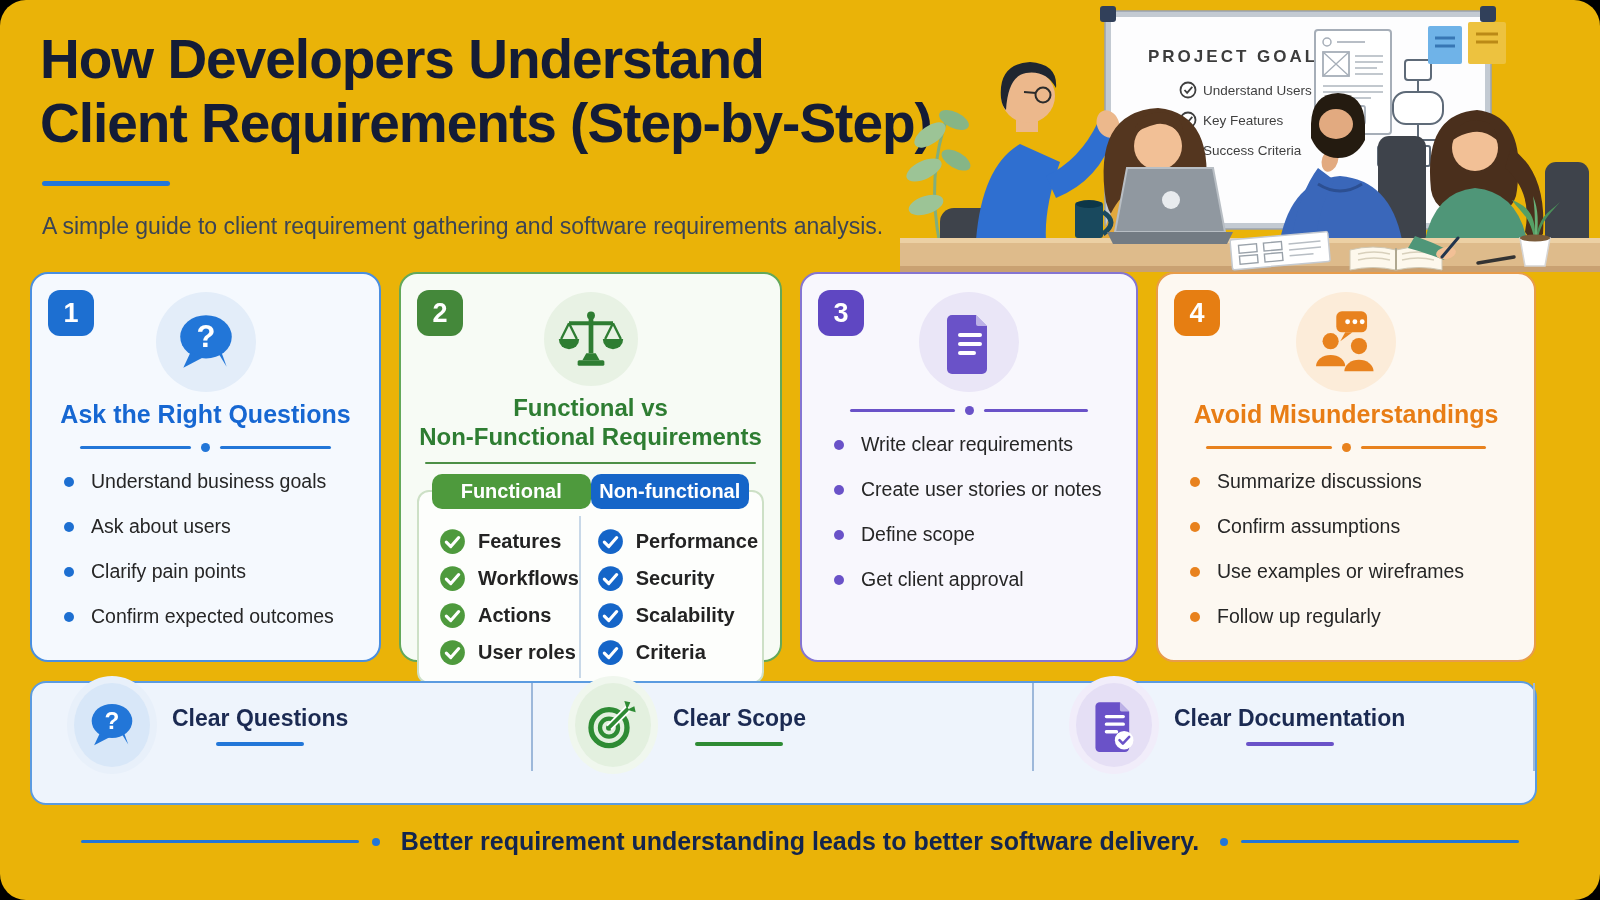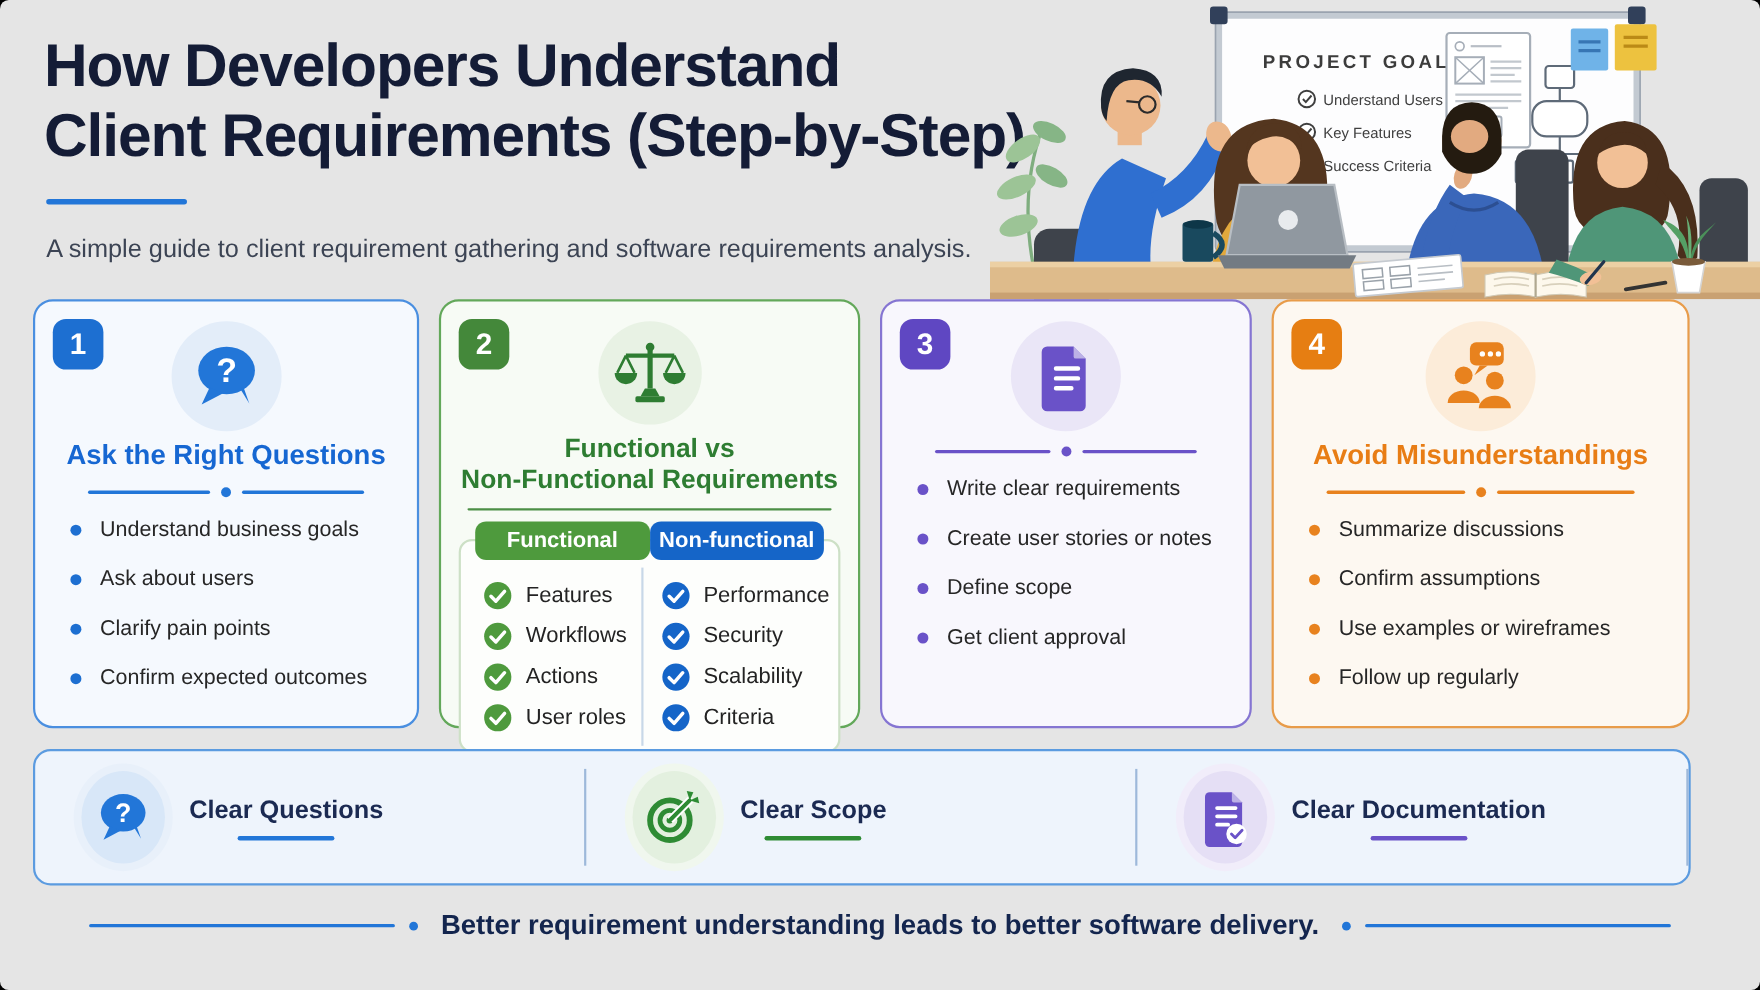--- a/index.html
+++ b/index.html
@@ -1,17 +1,17 @@
 <!DOCTYPE html>
 <html><head>
 <meta charset="utf-8">
 <style>
   html,body{margin:0;padding:0;}
   body{width:1600px;height:900px;background:#000;position:relative;font-family:"Liberation Sans",sans-serif;}
-  .canvas{position:absolute;inset:0;background:#e5e5e5;border-radius:8px;overflow:hidden;padding-left:17px;}
+  .canvas{position:absolute;inset:0;background:#eab308;border-radius:26px;overflow:hidden;padding-left:17px;}
 
   
   .title{position:absolute;left:40px;top:28px;font-size:55px;font-weight:bold;color:#141c36;line-height:1.16;letter-spacing:-1px;}
   .title-underline{position:absolute;left:42px;top:181px;width:128px;height:5px;background:#2276d8;border-radius:3px;}
   .subtitle{position:absolute;left:42px;top:213px;font-size:23px;color:#3c4454;}
 
   
   .hero{position:absolute;top:0;right:0;width:700px;height:272px;}
 
   
@@ -43,26 +43,26 @@
   .c1 .bdot{background:#1d6fd1}.c3 .bdot{background:#6a52c8}.c4 .bdot{background:#e8821e}
 
   
   .vs-box{margin:26px 16px 0;background:#fdfefc;border:2px solid #cde0c6;border-radius:12px;position:relative;padding:24px 8px 4px;}
   .pills{position:absolute;top:-18px;left:0;right:0;display:flex;justify-content:space-between;padding:0 13px;}
   .pill{width:159px;height:35px;border-radius:10px;color:#fff;font-weight:bold;font-size:20px;display:flex;align-items:center;justify-content:center;}
   .pill.func{background:#4e9a3d}.pill.nonfunc{background:#1565c8}
   .vs-cols{display:grid;grid-template-columns:1fr 1fr;}
   .vs-col{padding:2px 0 2px 12px;}
   .vs-col.right{border-left:2px solid #c8d8e8;padding-left:16px;}
-  .vs-item{display:flex;align-items:center;gap:12px;margin:10px 0;font-size:20px;color:#232323;font-weight:400;}
+  .vs-item{display:flex;align-items:center;gap:12px;margin:10px 0;font-size:20px;color:#232323;font-weight:700;}
   .chk{width:27px;height:27px;flex:none;}
   .chk.g{color:#4e9a3d}.chk.b{color:#1565c8}
 
   
-  .summary{position:absolute;top:681px;left:30px;width:1507px;height:124px;background:#eef4fc;border:2px solid #5b9be0;border-radius:16px;box-sizing:border-box;display:flex;align-items:center;}
+  .summary{position:absolute;top:681px;left:30px;width:1507px;height:124px;background:#eef4fc;border:2px solid #5b9be0;border-radius:16px;box-sizing:border-box;display:flex;align-items:flex-start;}
   .sum-item{flex:1;display:flex;align-items:center;gap:22px;padding-left:42px;}
   .sum-sep{width:2px;height:88px;background:#9db8da;flex:none;}
   .sum-icon-wrap{width:76px;height:84px;border-radius:50%;display:flex;align-items:center;justify-content:center;flex:none;}
   .sum-item.s1 .sum-icon-wrap{background:#d8e7f8;box-shadow:0 0 0 7px #e8f0fa;}
   .sum-item.s2 .sum-icon-wrap{background:#e3f0df;box-shadow:0 0 0 7px #f0f7ee;}
   .sum-item.s3 .sum-icon-wrap{background:#e5dff5;box-shadow:0 0 0 7px #f1edfa;}
   .sum-item.s4 .sum-icon-wrap{background:#fceedd;box-shadow:0 0 0 7px #fdf5ea;}
   .sum-label{font-weight:bold;font-size:23px;color:#1b2a52;text-align:center;}
   .sum-underline{height:4px;width:88px;border-radius:2px;margin:10px auto 0;}
   .s1 .sum-underline{background:#2276d8}.s2 .sum-underline{background:#2e8b34}

